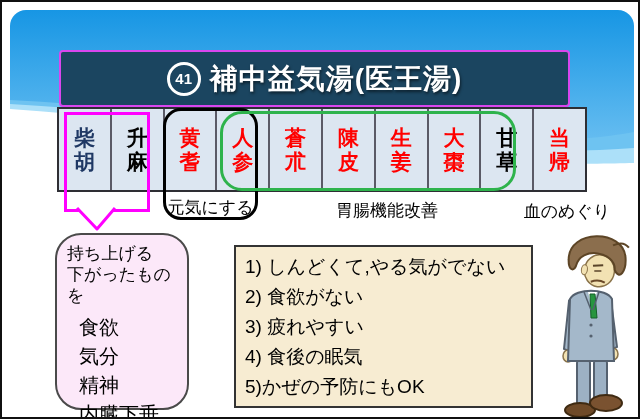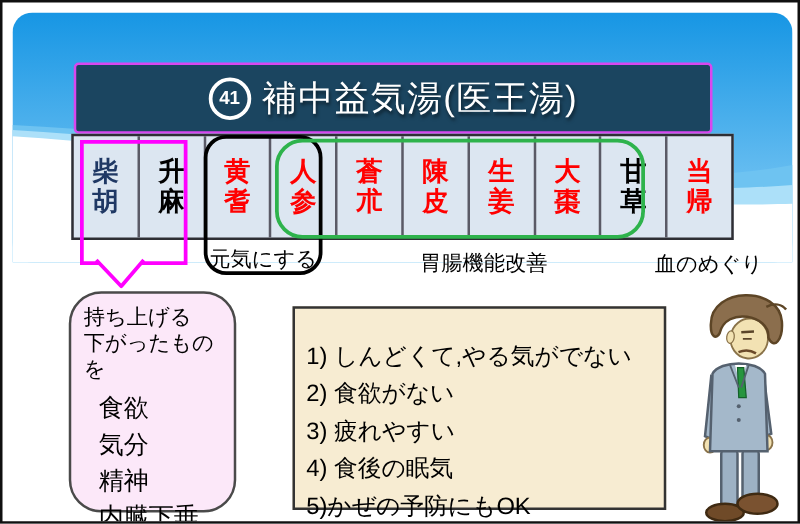--- a/index.html
+++ b/index.html
@@ -15,21 +15,21 @@
     background:var(--title-bar,#1b4560);
     border:2px solid #d946ef;border-radius:4px;box-sizing:border-box;
     display:flex;align-items:center;justify-content:center;color:#fff;
   }
   .circled-num{
     width:28px;height:28px;border:3px solid #fff;border-radius:50%;
     display:flex;align-items:center;justify-content:center;
     font-size:15px;font-weight:bold;margin-right:9px;flex:0 0 auto;
   }
   .title-text{
-    font-size:28px;font-weight:normal;letter-spacing:1px;
+    font-size:28px;font-weight:bold;letter-spacing:1px;
     text-shadow:1px 2px 3px rgba(0,0,0,.55);white-space:nowrap;
   }
   
   .herb-table{
     position:absolute;left:55px;top:105px;width:530px;height:85px;
     display:flex;background:var(--cell-bg,#dce6f1);
     border:2px solid #2e2e34;box-sizing:border-box;
   }
   .herb-cell{
     flex:1 1 0;display:flex;align-items:center;justify-content:center;
@@ -66,21 +66,21 @@
     background:var(--bubble-bg,#fce8f9);border:2px solid #4a4a4a;border-radius:26px;
     box-sizing:border-box;padding:8px 4px 4px 10px;color:#000;
   }
   .bubble-heading{font-size:17px;line-height:21px;}
   .bubble-items{margin-top:7px;padding-left:12px;}
   .bubble-item{font-size:20px;line-height:29px;}
   
   .symptom-box{
     position:absolute;left:232px;top:243px;width:299px;height:163px;
     background:var(--symptom-bg,#f7ecd2);border:2px solid #333;box-sizing:border-box;
-    padding:24px 8px 4px 9px;color:#000;
+    padding:5px 8px 4px 9px;color:#000;
   }
   .symptom-item{font-size:19px;line-height:30px;white-space:nowrap;}
   
   .man{position:absolute;left:542px;top:219px;}
 </style>
 </head>
 <body>
 
 <div class="slide" style="--title-bar: #1b4560; --cell-bg: #dce6f1; --magenta: #ff00ff; --green: #2eb34c; --bubble-bg: #fce8f9; --symptom-bg: #f7ecd2;">
 

